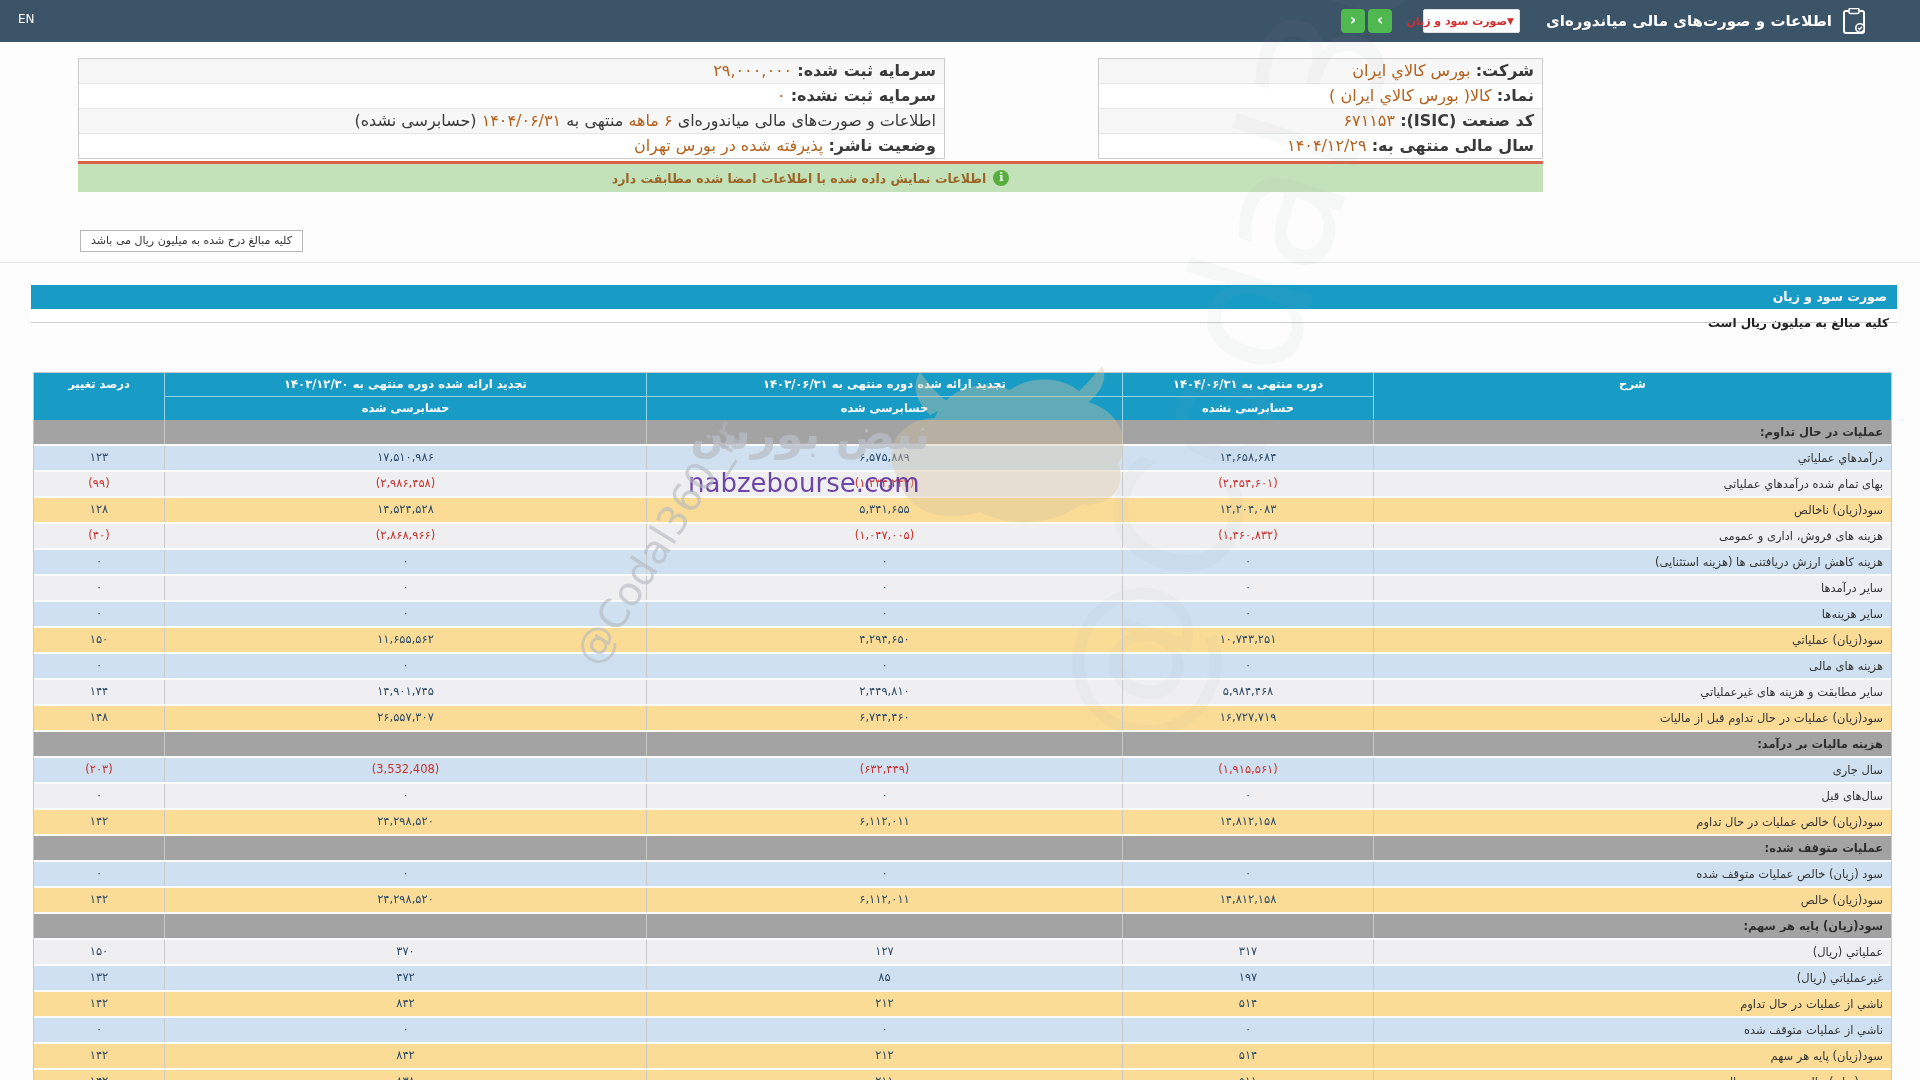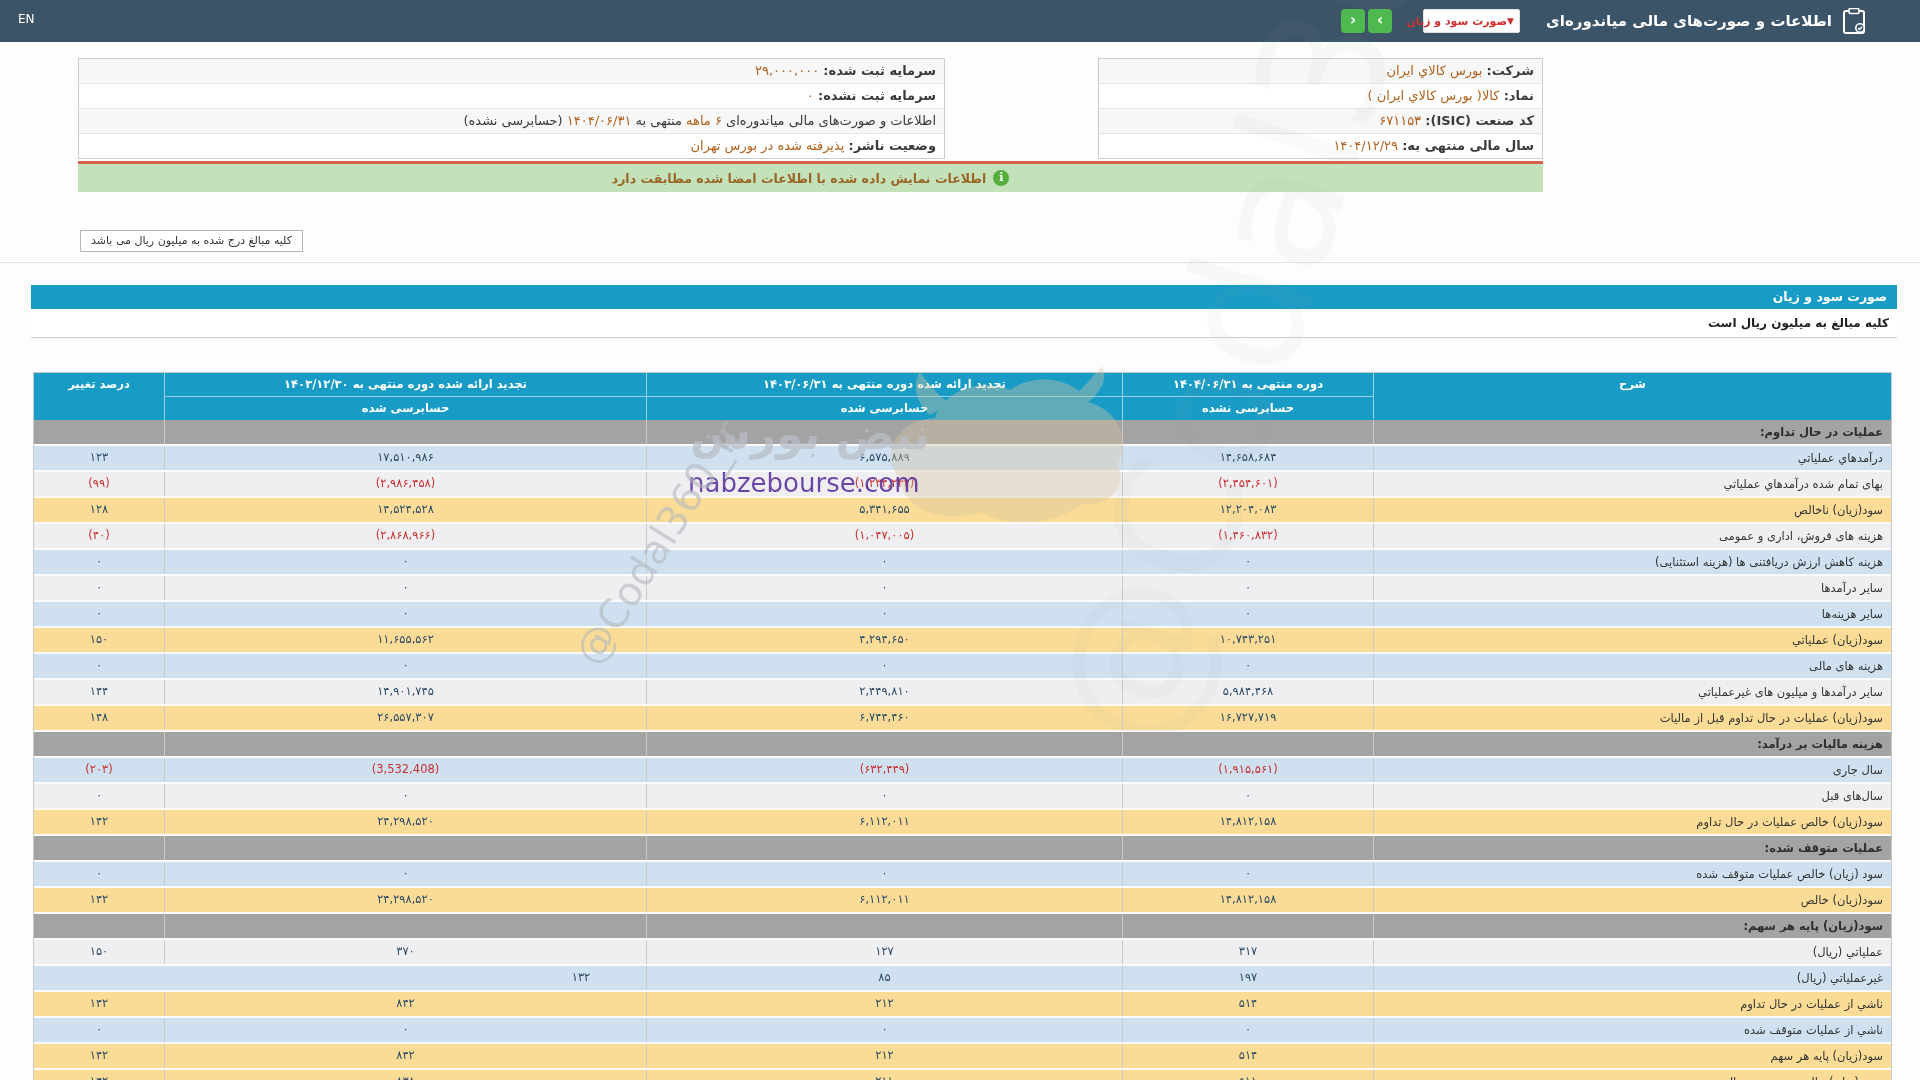--- a/index.html
+++ b/index.html
@@ -15,41 +15,41 @@
       border-radius:2px;display:flex;align-items:center;justify-content:space-between;padding:0 5px;box-sizing:border-box;cursor:pointer;}
   .dd .dd-txt{color:#cf2e2e;font-size:11px;font-weight:bold;white-space:nowrap;}
   .dd .dd-car{color:#cf2e2e;font-size:9px;}
   .gbtn{position:absolute;top:9px;width:24px;height:24px;background:#4fb84f;border-radius:4px;
         color:#fff;font-size:15px;font-weight:bold;text-align:center;line-height:23px;cursor:pointer;}
   .gbtn.prev{left:1341px;} .gbtn.next{left:1368px;}
   
   .ibox{position:absolute;top:58px;background:#fff;border:1px solid #ccc;box-sizing:border-box;}
   .ibox.right{left:1098px;width:445px;height:101px;}
   .ibox.left{left:78px;width:867px;height:101px;}
-  .irow{height:25px;line-height:24px;font-size:13px;padding:0 8px;border-bottom:1px solid #e5e5e5;
+  .irow{height:25px;line-height:24px;font-size:16px;padding:0 8px;border-bottom:1px solid #e5e5e5;
         box-sizing:border-box;white-space:nowrap;overflow:hidden;}
   .irow:nth-child(odd){background:#f7f7f7;}
   .irow:last-child{border-bottom:none;}
   .ilab{font-weight:bold;color:#3a3a3a;}
   .ival{color:#b3611c;}
   .iplain{color:#3a3a3a;}
   
   .redline{position:absolute;left:78px;top:161px;width:1465px;height:3px;background:#d9604a;}
   .banner{position:absolute;left:78px;top:164px;width:1465px;height:28px;background:#c4e2ba;
           display:flex;align-items:center;justify-content:center;gap:7px;}
   .banner .btxt{color:#9a6526;font-size:12.5px;font-weight:bold;}
   .iinfo{width:16px;height:16px;border-radius:50%;background:#57ae3f;color:#fff;font-size:11px;font-weight:bold;
          text-align:center;line-height:16px;font-family:"DejaVu Serif",serif;}
   .note{position:absolute;left:80px;top:230px;height:22px;line-height:20px;background:#fff;border:1px solid #b7b7b7;
         font-size:11px;color:#333;padding:0 10px;box-sizing:border-box;white-space:nowrap;}
   .divline{position:absolute;left:0;top:262px;width:1920px;height:1px;background:#e2e2e2;}
   
   .bluebar{position:absolute;left:31px;top:285px;width:1866px;height:24px;background:#189cc6;
            color:#fff;font-size:12.5px;font-weight:bold;line-height:24px;padding:0 10px;box-sizing:border-box;}
-  .unitline{position:absolute;left:31px;top:309px;width:1866px;height:29px;line-height:29px;background:#fff;
+  .unitline{position:absolute;left:31px;top:309px;width:1866px;height:14px;line-height:29px;background:#fff;
             border-bottom:1px solid #ccc;font-size:12px;font-weight:bold;color:#222;padding:0 8px;box-sizing:border-box;}
   
   .tbl{position:absolute;left:33px;top:372px;width:1857px;border:1px solid #c9c9c9;box-sizing:content-box;background:#fff;}
   .thead{background:#189cc6;color:#fff;}
   .hrow{display:flex;direction:rtl;}
   .hcell{box-sizing:border-box;text-align:center;font-size:11.5px;font-weight:bold;
          border-left:1px solid rgba(255,255,255,.55);}
   .hcell:last-child{border-left:none;}
   .h-desc{width:518px;height:46px;padding-top:4px;}
   .h-pct{width:130px;height:46px;padding-top:4px;}
@@ -245,21 +245,21 @@
           <div class="cell v3"><span class="num">۱۵۰</span></div>
         </div>
         <div class="trow blue">
           <div class="cell lbl">هزینه های مالی</div>
           <div class="cell v0"><span class="num">۰</span></div>
           <div class="cell v1"><span class="num">۰</span></div>
           <div class="cell v2"><span class="num">۰</span></div>
           <div class="cell v3"><span class="num">۰</span></div>
         </div>
         <div class="trow white">
-          <div class="cell lbl">سایر درآمدها و میلیون های غیرعملياتي</div>
+          <div class="cell lbl">سایر مطابقت و هزینه های غیرعملياتي</div>
           <div class="cell v0"><span class="num">۵,۹۸۴,۴۶۸</span></div>
           <div class="cell v1"><span class="num">۲,۴۴۹,۸۱۰</span></div>
           <div class="cell v2"><span class="num">۱۴,۹۰۱,۷۴۵</span></div>
           <div class="cell v3"><span class="num">۱۴۴</span></div>
         </div>
         <div class="trow yellow">
           <div class="cell lbl">سود(زیان) عملیات در حال تداوم قبل از مالیات</div>
           <div class="cell v0"><span class="num">۱۶,۷۲۷,۷۱۹</span></div>
           <div class="cell v1"><span class="num">۶,۷۴۴,۴۶۰</span></div>
           <div class="cell v2"><span class="num">۲۶,۵۵۷,۳۰۷</span></div>
@@ -325,20 +325,21 @@
           <div class="cell lbl">عملياتي (ریال)</div>
           <div class="cell v0"><span class="num">۳۱۷</span></div>
           <div class="cell v1"><span class="num">۱۲۷</span></div>
           <div class="cell v2"><span class="num">۳۷۰</span></div>
           <div class="cell v3"><span class="num">۱۵۰</span></div>
         </div>
         <div class="trow blue">
           <div class="cell lbl">غیرعملياتي (ریال)</div>
           <div class="cell v0"><span class="num">۱۹۷</span></div>
           <div class="cell v1"><span class="num">۸۵</span></div>
+          <div class="cell v2"><span class="num">۴۷۲</span></div>
           <div class="cell v3"><span class="num">۱۳۲</span></div>
         </div>
         <div class="trow yellow">
           <div class="cell lbl">ناشي از عملیات در حال تداوم</div>
           <div class="cell v0"><span class="num">۵۱۴</span></div>
           <div class="cell v1"><span class="num">۲۱۲</span></div>
           <div class="cell v2"><span class="num">۸۴۲</span></div>
           <div class="cell v3"><span class="num">۱۴۲</span></div>
         </div>
         <div class="trow blue">

